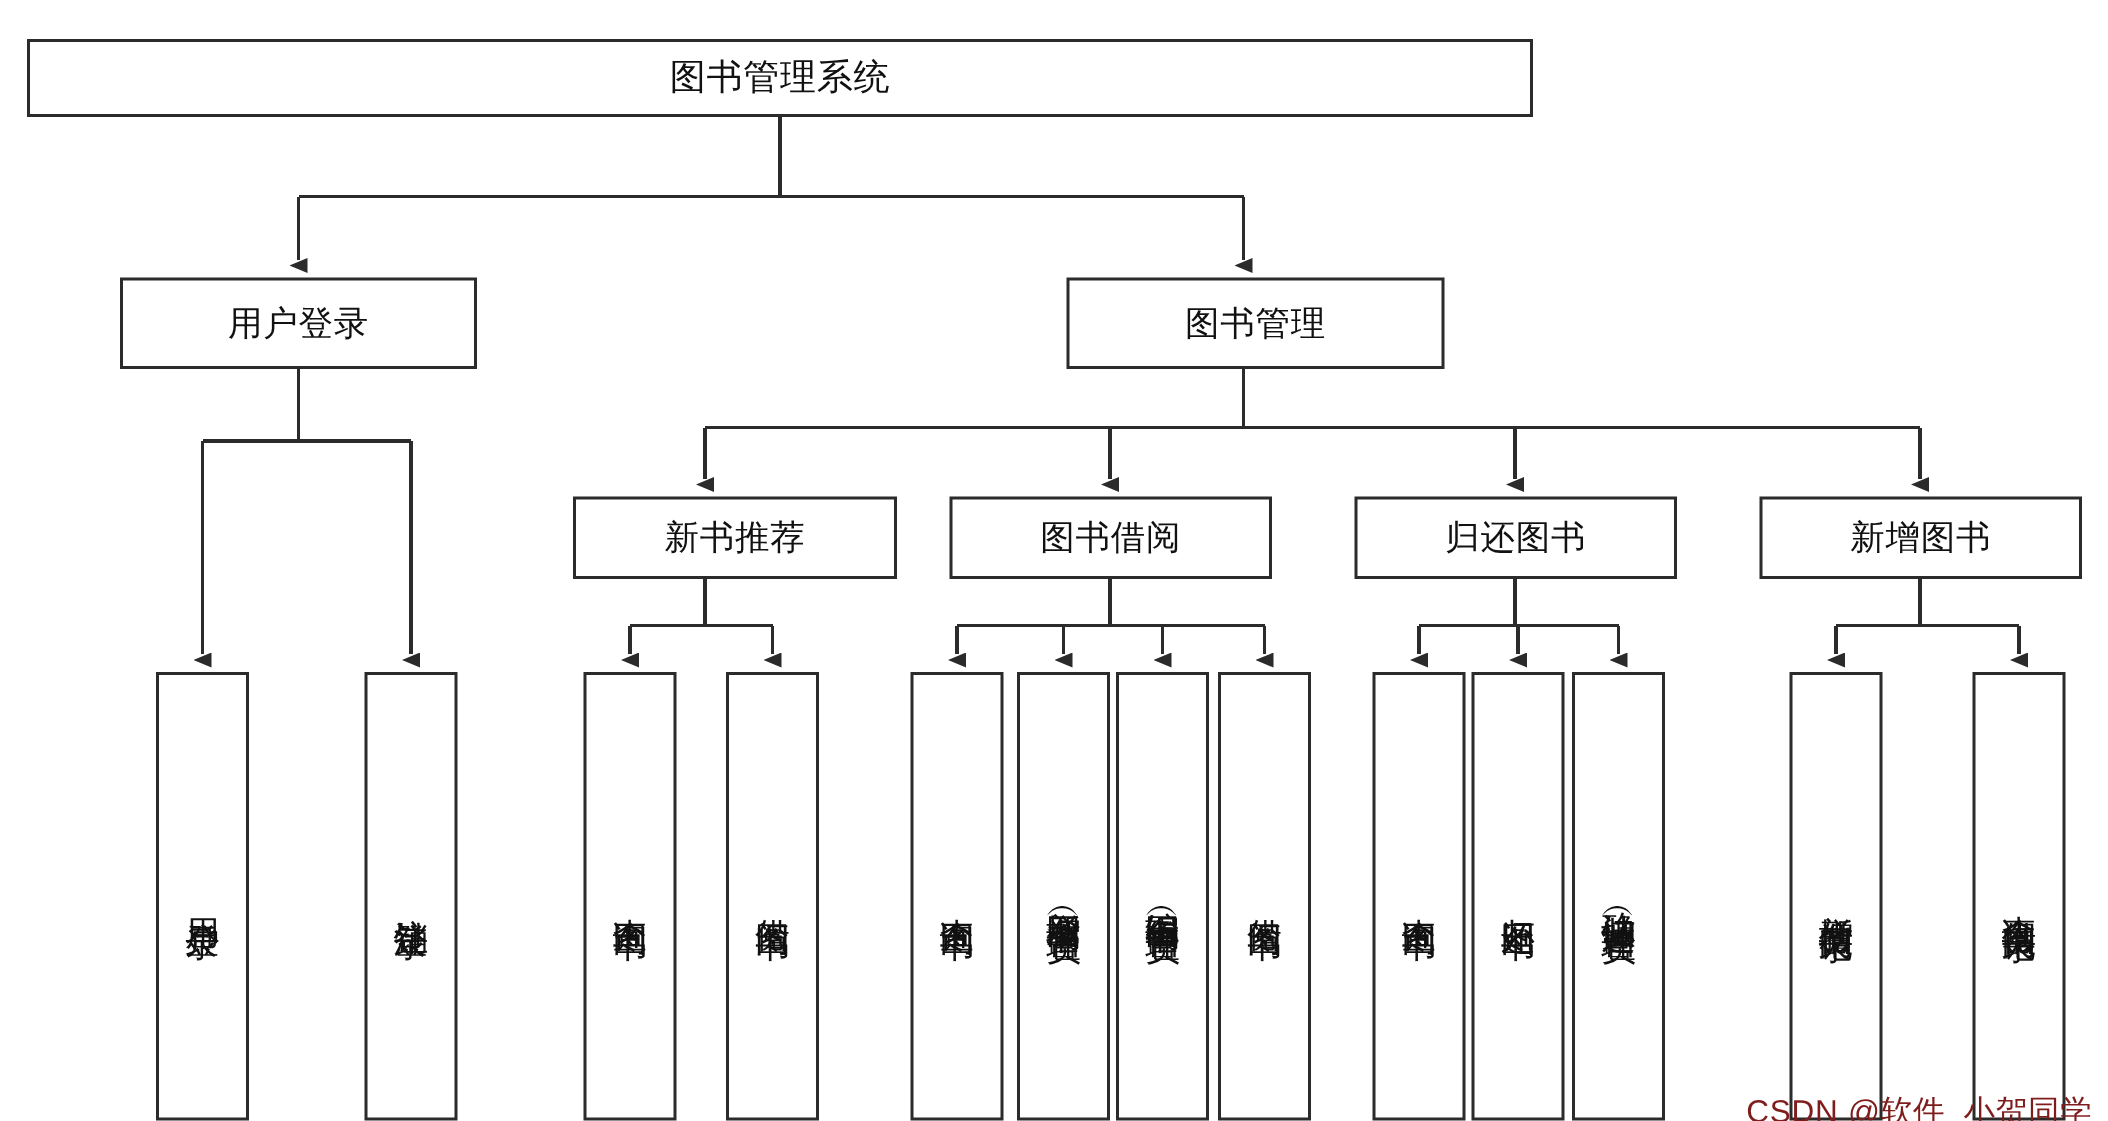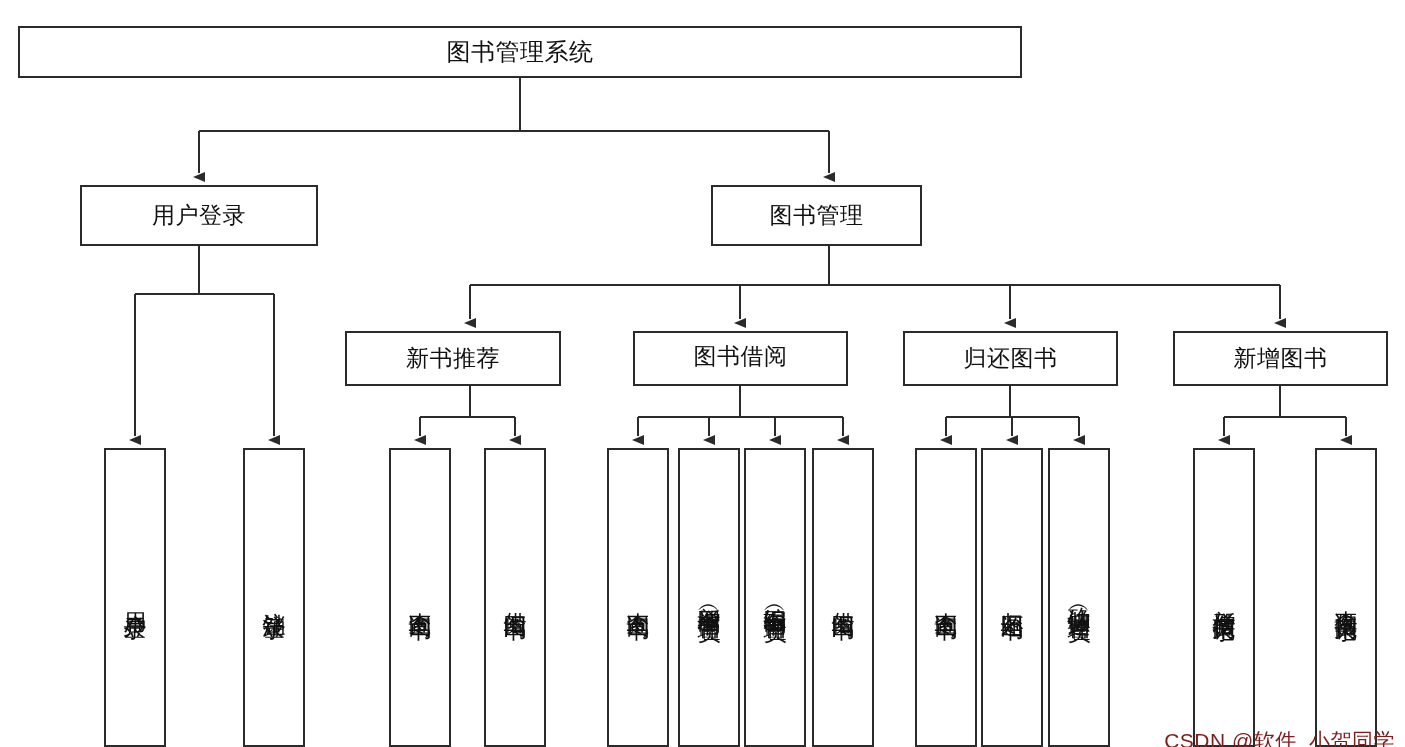--- a/index.html
+++ b/index.html
@@ -134,28 +134,28 @@
     </g>
   </svg>
 
   <div class="node horiz root" style="left:18px; top:13px; width:1004px; height:52px;">
     <span class="lbl">图书管理系统</span>
   </div>
 
   <div class="node horiz" style="left:80px; top:172px; width:238px; height:61px;">
     <span class="lbl">用户登录</span>
   </div>
-  <div class="node horiz" style="left:711px; top:172px; width:211px; height:61px;">
+  <div class="node horiz" style="left:711px; top:172px; width:252px; height:61px;">
     <span class="lbl">图书管理</span>
   </div>
 
-  <div class="node horiz" style="left:345px; top:318px; width:216px; height:55px;">
+  <div class="node horiz" style="left:382px; top:318px; width:216px; height:55px;">
     <span class="lbl">新书推荐</span>
   </div>
-  <div class="node horiz" style="left:633px; top:318px; width:215px; height:55px;font-family:Liberation Mono, monospace;">
+  <div class="node horiz" style="left:633px; top:318px; width:215px; height:55px;">
     <span class="lbl">图书借阅</span>
   </div>
   <div class="node horiz" style="left:903px; top:318px; width:215px; height:55px;">
     <span class="lbl">归还图书</span>
   </div>
   <div class="node horiz" style="left:1173px; top:318px; width:215px; height:55px;">
     <span class="lbl">新增图书</span>
   </div>
 
   <div class="node vert" style="left:104px; top:435px; width:62px; height:299px;">

